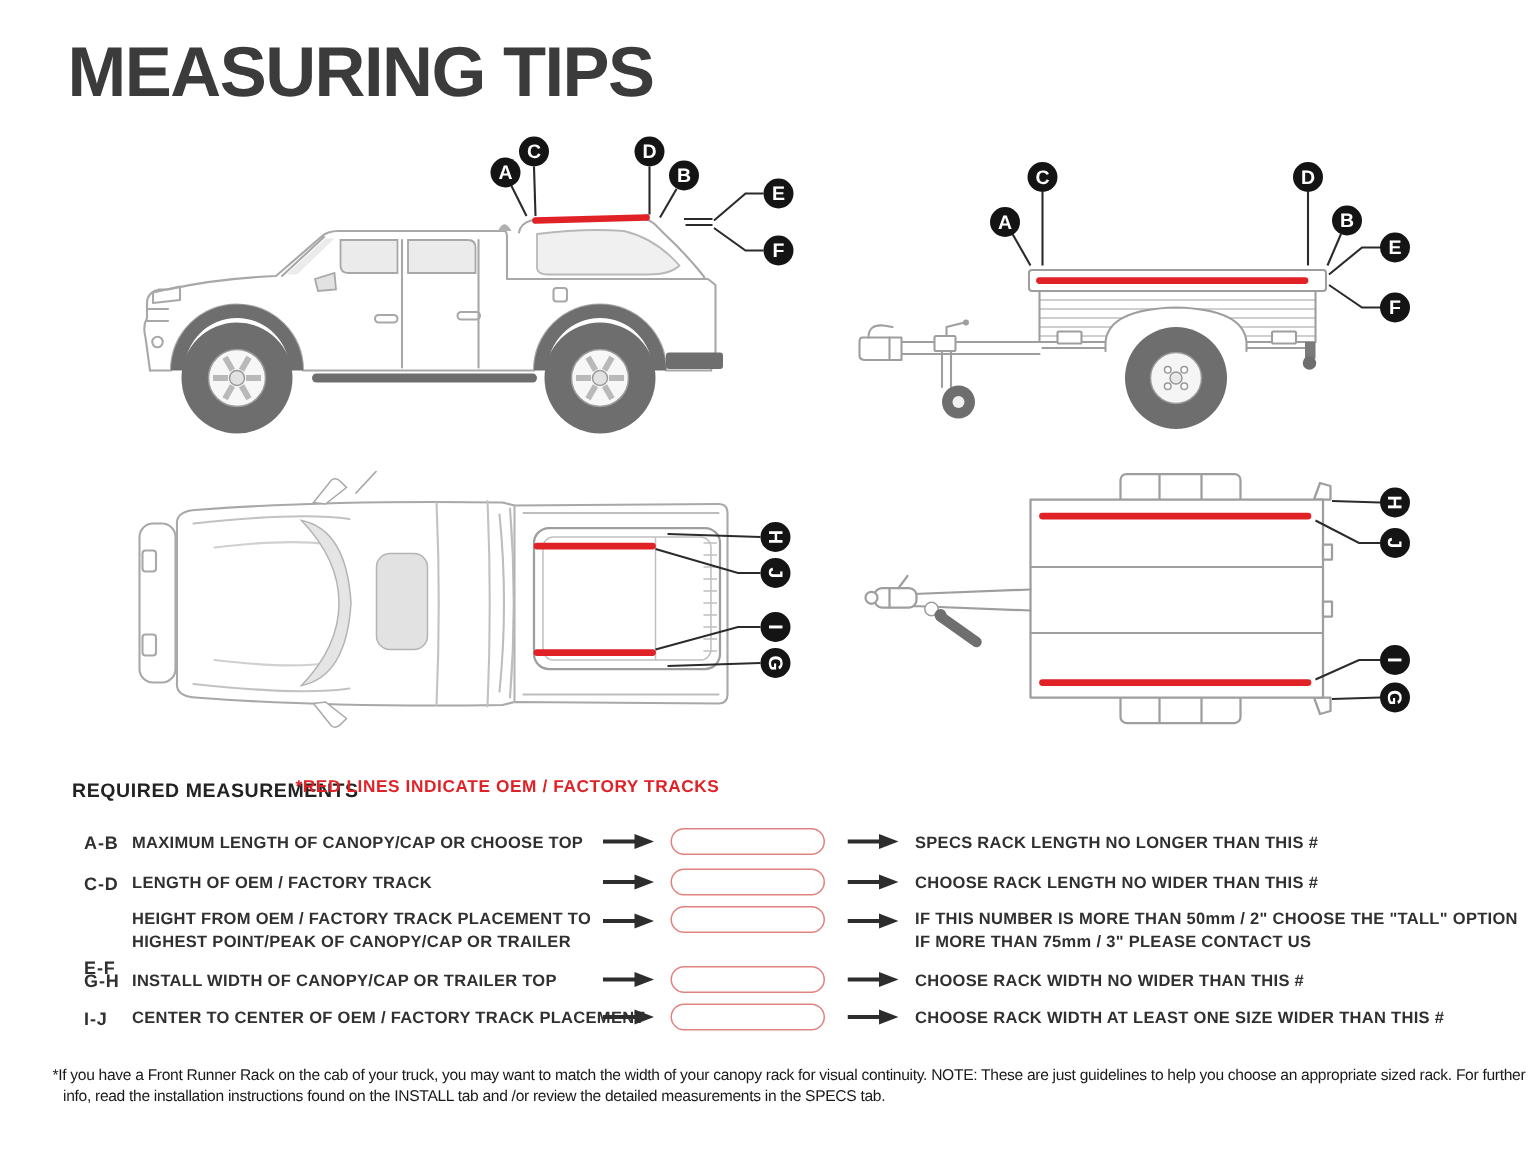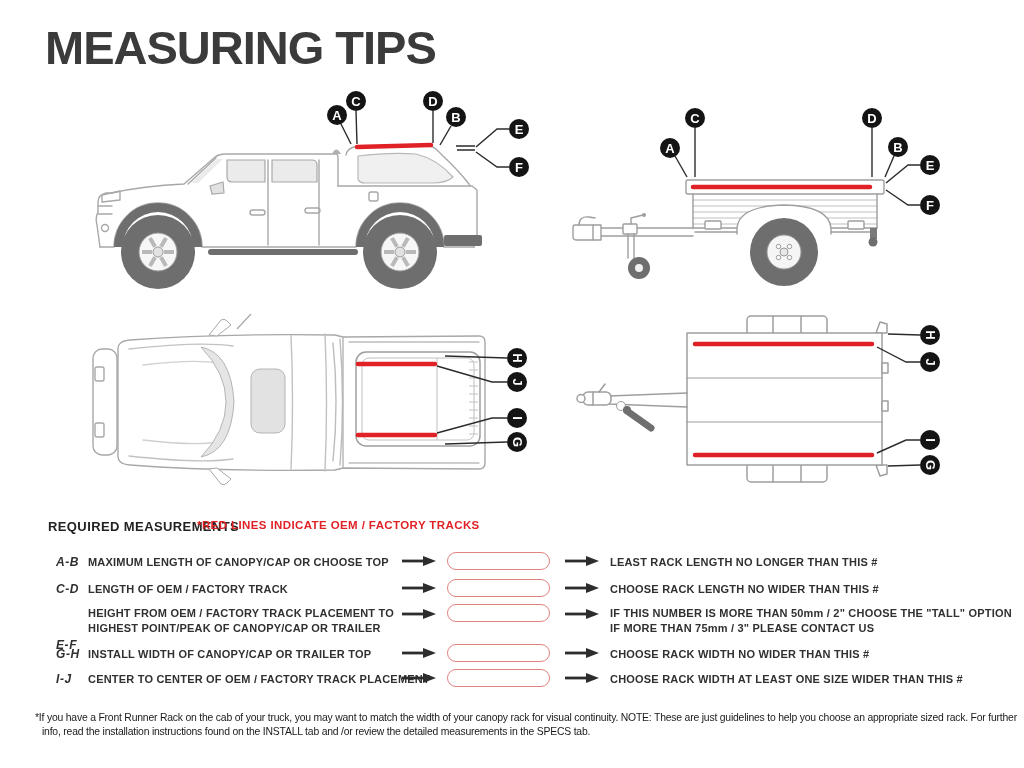--- a/index.html
+++ b/index.html
@@ -8,21 +8,21 @@
         font-family:"Liberation Sans", sans-serif;}
   .abs{position:absolute;}
   .title{position:absolute;left:45px;top:24px;margin:0;font-size:47px;font-weight:bold;
          letter-spacing:-1px;color:#3b3b3b;line-height:1;}
   .subtitle{position:absolute;left:458px;top:33px;font-size:13.5px;font-weight:bold;color:#3b3b3b;
             line-height:1.6;white-space:pre-line;letter-spacing:0.1px;}
   .sec-title{position:absolute;left:48px;top:519px;font-size:13px;font-weight:bold;color:#222;
              letter-spacing:0.4px;}
   .sec-note{position:absolute;left:197px;top:519px;font-size:11.5px;font-weight:bold;color:#e02227;
             letter-spacing:0.4px;}
-  .code{position:absolute;left:56px;font-size:12px;font-weight:bold;color:#303030;letter-spacing:0.6px;font-style:italic;}
+  .code{position:absolute;left:56px;font-size:12px;font-weight:bold;color:#303030;letter-spacing:0.6px;}
   .desc{position:absolute;left:88px;font-size:11px;font-weight:bold;color:#303030;letter-spacing:0.2px;
         line-height:1.33;white-space:pre-line;}
   .guide{position:absolute;left:610px;font-size:11px;font-weight:bold;color:#303030;letter-spacing:0.2px;
          line-height:1.38;white-space:pre-line;}
   .pill{position:absolute;left:447px;width:101px;height:16px;border:1.6px solid #e2827f;
         border-radius:10px;background:#fff;}
   .arrow{position:absolute;width:34px;height:12px;}
   .footnote{position:absolute;left:35px;top:711px;width:985px;font-size:10.4px;color:#1a1a1a;
             line-height:1.35;letter-spacing:-0.2px;padding-left:7px;text-indent:-7px;}
   .mk{font-family:"Liberation Sans", sans-serif;font-size:13px;font-weight:bold;fill:#ffffff;
@@ -284,21 +284,21 @@
   <div class="desc" style="top:555px">MAXIMUM LENGTH OF CANOPY/CAP OR CHOOSE TOP</div>
   <svg class="arrow" style="left:402px;top:555px" viewBox="0 0 34 12">
       <line x1="0" y1="6" x2="22" y2="6" stroke="#2d2d2d" stroke-width="2.8"></line>
       <path d="M21,1 L34,6 L21,11 Z" fill="#2d2d2d"></path>
     </svg>
   <div class="pill" style="top:552px"></div>
   <svg class="arrow" style="left:565px;top:555px" viewBox="0 0 34 12">
       <line x1="0" y1="6" x2="22" y2="6" stroke="#2d2d2d" stroke-width="2.8"></line>
       <path d="M21,1 L34,6 L21,11 Z" fill="#2d2d2d"></path>
     </svg>
-  <div class="guide" style="top:555px">LEAST RACK LENGTH NO LONGER THAN THIS #</div>
+  <div class="guide" style="top:555px">SPECS RACK LENGTH NO LONGER THAN THIS #</div>
 
   <div class="code" style="top:582px">C-D</div>
   <div class="desc" style="top:582px">LENGTH OF OEM / FACTORY TRACK</div>
   <svg class="arrow" style="left:402px;top:582px" viewBox="0 0 34 12">
       <line x1="0" y1="6" x2="22" y2="6" stroke="#2d2d2d" stroke-width="2.8"></line>
       <path d="M21,1 L34,6 L21,11 Z" fill="#2d2d2d"></path>
     </svg>
   <div class="pill" style="top:579px"></div>
   <svg class="arrow" style="left:565px;top:582px" viewBox="0 0 34 12">
       <line x1="0" y1="6" x2="22" y2="6" stroke="#2d2d2d" stroke-width="2.8"></line>

